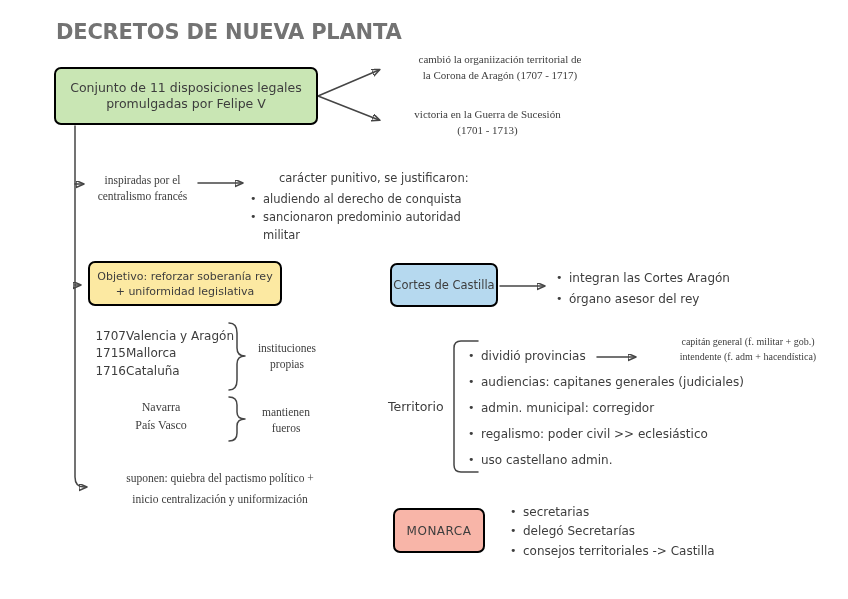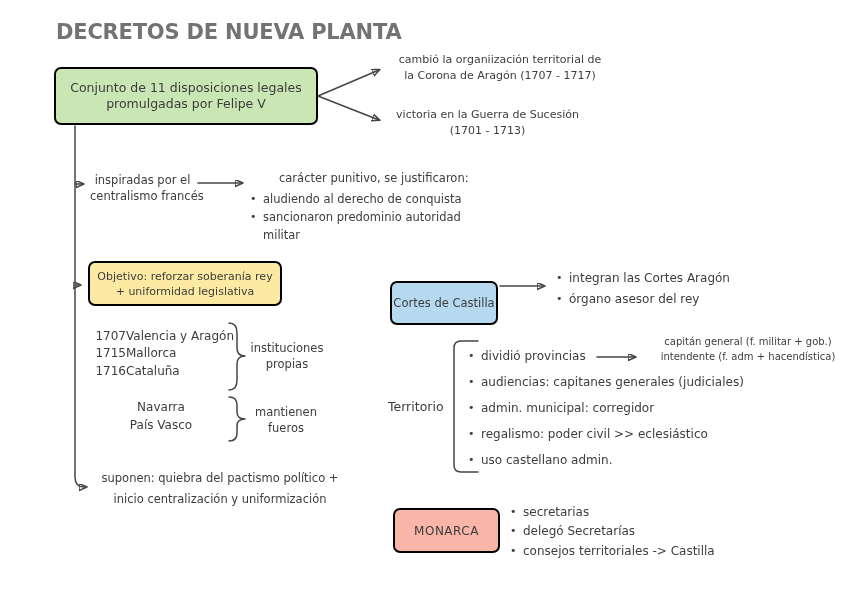--- a/index.html
+++ b/index.html
@@ -3,32 +3,32 @@
 <meta charset="utf-8">
 <style>
   html,body { margin:0; padding:0; background:#ffffff; }
   .canvas {
     position:relative; width:848px; height:599px; background:#ffffff;
     font-family:"DejaVu Sans","Liberation Sans",sans-serif;
     color:#3d3d3d; overflow:hidden;
   }
   .abs { position:absolute; }
   .ml { white-space:pre; }
-  .ctr { text-align:center; }
+  .ctr { text-align:center;font-family:Liberation Serif, serif; }
   svg.connectors { position:absolute; left:0; top:0; pointer-events:none; }
   svg.connectors path { stroke:#454545; stroke-width:1.5; fill:none; stroke-linecap:round; stroke-linejoin:round; }
 
   .title { left:56px; top:20px; font-size:21px; font-weight:bold; letter-spacing:-0.2px; color:#737373; }
 
   .cbox { display:flex; align-items:center; justify-content:center; text-align:center;
           border:2px solid #000000; border-radius:7px; box-sizing:border-box; }
   .box-root   { left:54px;  top:67px;  width:264px; height:58px; font-size:12.5px; line-height:16px; background:#c9e6b4; }
   .box-obj    { left:88px;  top:261px; width:194px; height:45px; font-size:11px;   line-height:15px; background:#fce9a2; }
-  .box-cortes { left:390px; top:281px; width:108px; height:44px; font-size:11.5px; background:#b6d9ef; }
-  .box-mon    { left:393px; top:508px; width:107px; height:45px; font-size:12px; letter-spacing:0.5px; background:#f8b5a8;text-align:right; }
+  .box-cortes { left:390px; top:263px; width:108px; height:44px; font-size:11.5px; background:#b6d9ef; }
+  .box-mon    { left:393px; top:508px; width:92px; height:45px; font-size:12px; letter-spacing:0.5px; background:#f8b5a8;text-align:right; }
 
   .t-out1 { left:385px; top:52px;  width:230px; font-size:11px; line-height:15.5px; }
   .t-out2 { left:385px; top:107px; width:205px; font-size:11px; line-height:15.5px; }
   .t-insp { left:90px;  top:173px; width:105px; font-size:11.5px; line-height:15.5px; }
   .t-carh { left:279px; top:171px; font-size:11.5px; }
   .t-carb { left:250px; top:190px; font-size:11.5px; }
   .t-cons { left:85px;  top:468px; width:270px; font-size:11.5px; line-height:21px; }
 
   .bul-row { display:flex; align-items:flex-start; line-height:18px; }
   .bul-row .dot { width:13px; flex:0 0 13px; font-size:11px; }

